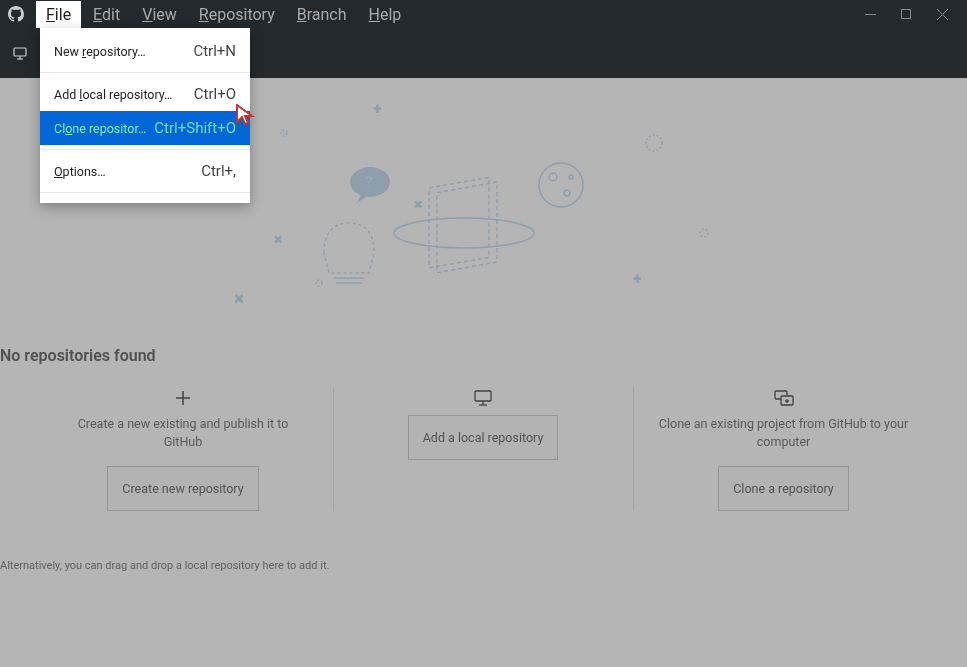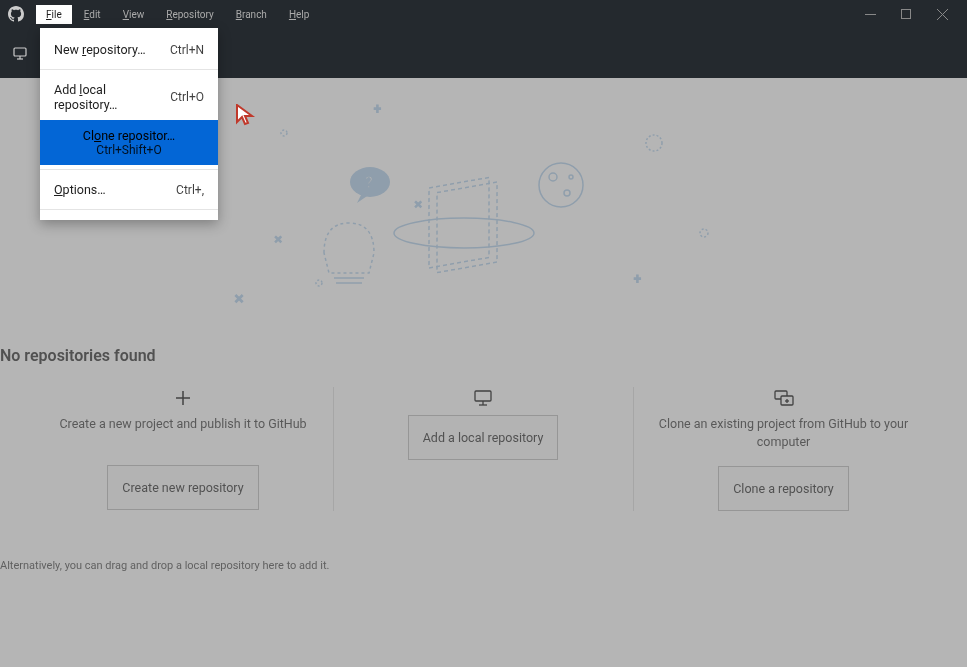--- a/index.html
+++ b/index.html
@@ -1,17 +1,17 @@
 <!DOCTYPE html>
 <html><head>
   <meta charset="utf-8">
   <style>
     * { margin: 0; padding: 0; box-sizing: border-box; font-family: -apple-system, BlinkMacSystemFont, "Segoe UI", Roboto, sans-serif; }
     body { width: 967px; height: 667px; overflow: hidden; position: relative; background: #1e1e1e; }
-    .titlebar { height: 28px; background: #24292e; display: flex; align-items: center; padding: 0 8px; color: #aaa; font-size: 10px; }
+    .titlebar { height: 28px; background: #24292e; display: flex; align-items: center; padding: 0 8px; color: #aaa; font-size: 16px; }
     .titlebar-logo { width: 16px; height: 16px; margin-right: 12px; }
     .menubar { display: flex; gap: 2px; }
     .menu-item { padding: 4px 10px; cursor: pointer; }
     .menu-item.active { background: #fff; color: #1e1e1e; }
     .menu-item .ul { text-decoration: underline; }
     .window-controls { margin-left: auto; display: flex; gap: 22px; padding-right: 10px; }
     .win-ctrl { width: 14px; height: 14px; display:flex; align-items:center; justify-content:center; color:#888; }
     .toolbar { height: 50px; background: #24292e; display:flex; align-items:center; padding: 0 12px; }
     .repo-selector { display:flex; align-items:center; gap:8px; color:#ccc; font-size:12px; }
     .main { position: relative; height: calc(100% - 78px); background: #fff; }
@@ -19,26 +19,26 @@
     .illustration { position: relative; height: 250px; display:flex; align-items:center; justify-content:center; }
     .illus-svg { opacity: 0.9; }
     .empty-heading { text-align:left; font-size: 16px; font-weight:600; color:#222; margin-top: 18px; }
     .columns { display:flex; justify-content:center; margin-top: 22px; }
     .col { width: 300px; padding: 0 24px; text-align:center; border-right:1px solid #ddd; }
     .col:last-child { border-right:none; }
     .col-icon { height: 22px; display:flex; align-items:center; justify-content:center; margin-bottom: 6px; color:#222; }
     .col-text { font-size: 12.5px; color:#333; line-height: 1.4; margin-bottom: 16px; min-height: 34px; }
     .col-btn { display:inline-block; padding: 14px 14px; border:1px solid #bbb; background:#fafafa; font-size:12.5px; color:#222; cursor:pointer; }
     .alt-text { font-size:11px; color:#444; margin-top: 48px; }
-    .dropdown { position:absolute; top:28px; left:40px; width:178px; background:#fff; box-shadow: 0 4px 12px rgba(0,0,0,0.3); z-index: 20; padding: 6px 0; color:#1e1e1e; font-size:12.5px; }
+    .dropdown { position:absolute; top:28px; left:40px; width:210px; background:#fff; box-shadow: 0 4px 12px rgba(0,0,0,0.3); z-index: 20; padding: 6px 0; color:#1e1e1e; font-size:12.5px; }
     .dd-item { display:flex; align-items:center; padding: 8px 14px; cursor:pointer; }
-    .dd-item.highlighted { background:#0366d6; color:#000000;flex-direction:column; }
+    .dd-item.highlighted { background:#0366d6; color:#86efac; }
     .dd-label { flex:1; }
     .dd-label .ul { text-decoration: underline; }
-    .dd-shortcut { font-size: 12px; opacity:0.85; }
+    .dd-shortcut { font-size: 15px; opacity:0.85; }
     .dd-sep { height:1px; background:#e4e4e4; margin: 4px 0; }
     .cursor-callout { position:absolute; top:104px; left:234px; z-index:25; }
   </style>
 </head>
 <body>
 
 <div class="titlebar">
   <svg class="titlebar-logo" viewBox="0 0 16 16" fill="#ccc">
       <path d="M8 0C3.58 0 0 3.58 0 8c0 3.54 2.29 6.53 5.47 7.59.4.07.55-.17.55-.38 0-.19-.01-.82-.01-1.49-2.01.37-2.53-.49-2.69-.94-.09-.23-.48-.94-.82-1.13-.28-.15-.68-.52-.01-.53.63-.01 1.08.58 1.23.82.72 1.21 1.87.87 2.33.66.07-.52.28-.87.51-1.07-1.78-.2-3.64-.89-3.64-3.95 0-.87.31-1.59.82-2.15-.08-.2-.36-1.02.08-2.12 0 0 .67-.21 2.2.82.64-.18 1.32-.27 2-.27.68 0 1.36.09 2 .27 1.53-1.04 2.2-.82 2.2-.82.44 1.1.16 1.92.08 2.12.51.56.82 1.27.82 2.15 0 3.07-1.87 3.75-3.65 3.95.29.25.54.73.54 1.48 0 1.07-.01 1.93-.01 2.2 0 .21.15.46.55.38A8.013 8.013 0 0016 8c0-4.42-3.58-8-8-8z"></path>
     </svg>
@@ -121,21 +121,21 @@
   </div>
   <div class="empty-heading">No repositories found</div>
   <div class="columns">
     <div class="col">
       <div class="col-icon">
           <svg width="16" height="16" viewBox="0 0 16 16">
             <line x1="8" y1="1" x2="8" y2="15" stroke="#000" stroke-width="1.5"></line>
             <line x1="1" y1="8" x2="15" y2="8" stroke="#000" stroke-width="1.5"></line>
           </svg>
         </div>
-      <div class="col-text">Create a new project and publish it to GitHub</div>
+      <div class="col-text">Create a new existing and publish it to GitHub</div>
       <button class="col-btn">Create new repository</button>
     </div>
     <div class="col">
       <div class="col-icon">
           <svg width="18" height="16" viewBox="0 0 18 16" fill="none" stroke="#000" stroke-width="1.3">
             <rect x="1" y="1" width="16" height="10" rx="1"></rect>
             <line x1="5" y1="15" x2="13" y2="15"></line>
             <line x1="9" y1="11" x2="9" y2="15"></line>
           </svg>
         </div>

